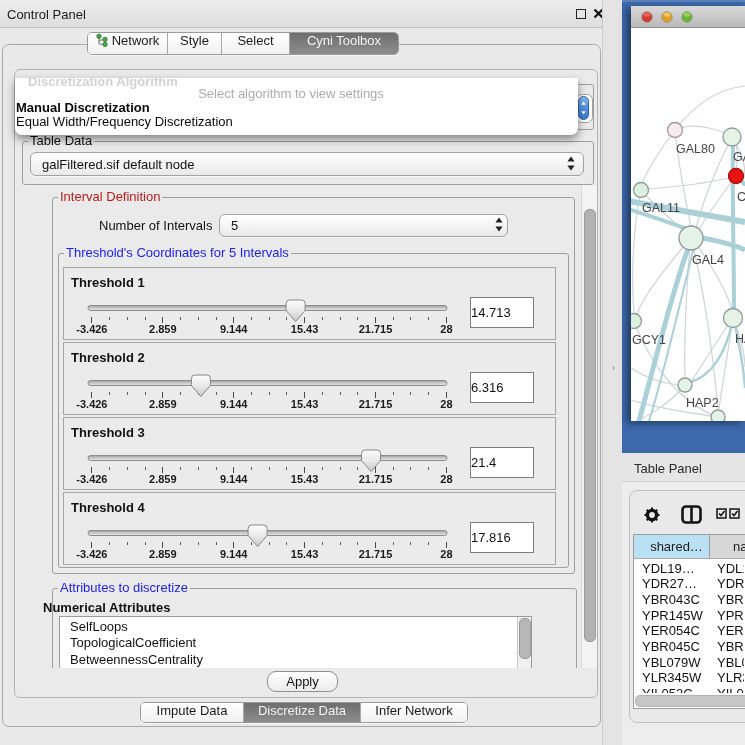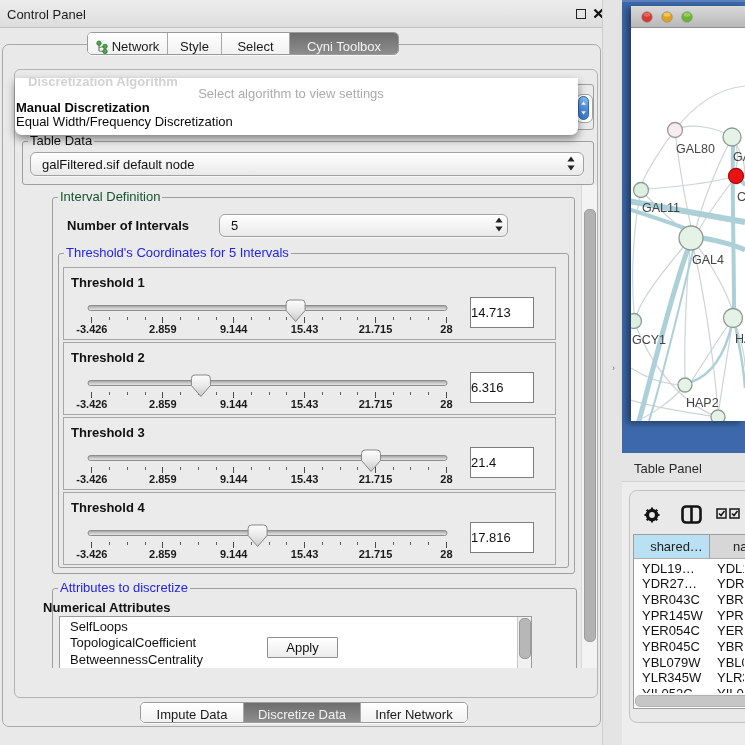--- a/index.html
+++ b/index.html
@@ -1,20 +1,20 @@
 <!DOCTYPE html>
 <html><head><meta charset="utf-8"><style>
 html,body{margin:0;padding:0}
 body{font-family:"Liberation Sans",sans-serif;font-size:13px;color:#111}
 .a{position:absolute}
 #root{position:relative;width:745px;height:745px;background:#e9e9e9;overflow:hidden}
 .gtitle{background:#eaeaea;padding:0 2px;line-height:13px}
 .combo{background:linear-gradient(#ffffff,#f2f2f2 60%,#e9e9e9);border:1px solid #a2a2a2;border-radius:6px;box-shadow:0 1px 1px rgba(255,255,255,.7)}
 .seg{display:flex;background:#fff;border:1px solid #9b9b9b;border-radius:5px;overflow:hidden;box-shadow:0 1px 0 rgba(255,255,255,.6)}
-.seg>div{display:flex;align-items:flex-end;justify-content:center;border-right:1px solid #a8a8a8;background:linear-gradient(#ffffff,#f1f1f1);color:#1a1a1a}
+.seg>div{display:flex;align-items:flex-start;justify-content:center;border-right:1px solid #a8a8a8;background:linear-gradient(#ffffff,#f1f1f1);color:#1a1a1a}
 .seg>div:last-child{border-right:none}
 .seg>div.sel{background:linear-gradient(#6e6e6e,#8d8d8d);color:#f2f2f2}
 .tbox{position:absolute;left:48px;width:491px;height:71px;background:#ebebeb;border:1px solid #a6a6a6}
 .tlab{position:absolute;left:7px;top:7px;font-weight:bold}
 .vbox{position:absolute;left:406px;top:29px;width:55px;height:29px;background:#fff;border:1px solid #7d7d7d;line-height:29px;padding-right:7px}
 </style></head><body>
 <div id="root">
 <svg width="0" height="0" style="position:absolute">
       <defs>
 <linearGradient id="trk" x1="0" y1="0" x2="0" y2="1">
@@ -62,22 +62,22 @@
     </svg>
 <div class="a" style="left:22px;top:141px;width:570px;height:42px;border:1px solid #9f9f9f;border-radius:3px"></div>
 <div class="a gtitle" style="left:28px;top:134px">Table Data</div>
 <div class="combo a" style="left:30px;top:152px;width:552px;height:22px"></div>
 <div class="a" style="left:42px;top:157px">galFiltered.sif default node</div>
 <svg class="a" style="left:566px;top:156px" width="10" height="15">
       <path d="M5 0.5 L8.6 5.5 H1.4 Z M5 14.5 L1.4 9.5 H8.6 Z" fill="#222"></path>
     </svg>
 <div class="a" style="left:15px;top:185px;width:566px;height:483px;overflow:hidden">
 <div class="a" style="left:37px;top:12px;width:521px;height:375px;border:1px solid #9f9f9f;border-radius:3px"></div>
-<div class="a gtitle" style="left:43px;top:5px;color:#14532d">Interval Definition</div>
-<div class="a" style="left:52px;top:33px;font-weight:bold">Number of Intervals</div>
+<div class="a gtitle" style="left:43px;top:5px;color:#b91c1c">Interval Definition</div>
+<div class="a" style="left:84px;top:33px;font-weight:normal">Number of Intervals</div>
 <div class="combo a" style="left:204px;top:29px;width:287px;height:21px"></div>
 <div class="a" style="left:216px;top:33px">5</div>
 <svg class="a" style="left:479px;top:32px" width="10" height="15">
         <path d="M5 0.5 L8.6 5.5 H1.4 Z M5 14.5 L1.4 9.5 H8.6 Z" fill="#222"></path>
       </svg>
 <div class="a" style="left:43px;top:68px;width:509px;height:313px;border:1px solid #9f9f9f;border-radius:3px"></div>
 <div class="a gtitle" style="left:49px;top:61px;color:#2222ee">Threshold's Coordinates for 5 Intervals</div>
 <div class="tbox" style="top:82px">
 <div class="tlab">Threshold 1</div>
 <svg class="a" style="left:6px;top:28px" width="394" height="44">
@@ -145,21 +145,21 @@
 <div class="a" style="left:37px;top:403px;width:523px;height:120px;border:1px solid #9f9f9f;border-radius:3px"></div>
 <div class="a gtitle" style="left:43px;top:396px;color:#2222ee">Attributes to discretize</div>
 <div class="a" style="left:28px;top:415px;font-weight:bold">Numerical Attributes</div>
 <div class="a" style="left:44px;top:431px;width:471px;height:80px;background:#fff;border:1px solid #9b9b9b"></div>
 <div class="a" style="left:55px;top:434px;line-height:16.3px">SelfLoops<br>TopologicalCoefficient<br>BetweennessCentrality</div>
 <div class="a" style="left:502px;top:432px;width:13px;height:78px;background:#f1f1f1;border-left:1px solid #c6c6c6"></div>
 <div class="a" style="left:503.5px;top:433px;width:10px;height:39px;background:#b7b7b7;border:1px solid #9a9a9a;border-radius:5px"></div>
 </div>
 <div class="a" style="left:581px;top:185px;width:15px;height:483px;background:#f3f3f3;border-left:1px solid #d8d8d8"></div>
 <div class="a" style="left:584px;top:209px;width:10px;height:431px;background:#b2b2b2;border:1px solid #9c9c9c;border-radius:5px"></div>
-<div class="a" style="left:267px;top:637px;width:69px;height:19px;background:linear-gradient(#ffffff,#ececec);border:1px solid #8f8f8f;border-radius:1px;text-align:center;line-height:19px">Apply</div>
+<div class="a" style="left:267px;top:671px;width:69px;height:19px;background:linear-gradient(#ffffff,#ececec);border:1px solid #8f8f8f;border-radius:9px;text-align:center;line-height:19px">Apply</div>
 <div class="seg a" style="left:140px;top:702px;height:19px">
 <div style="width:102px">Impute Data</div>
 <div class="sel" style="width:116px">Discretize Data</div>
 <div style="width:106px">Infer Network</div>
 </div>
 <div class="a" style="left:15px;top:78px;width:563px;height:57px;background:#fff;border-radius:0 0 7px 7px;box-shadow:0 4px 9px rgba(0,0,0,0.45);z-index:50"></div>
 <div class="a" style="left:28px;top:74px;font-weight:bold;color:#d2d2d2;z-index:51">Discretization Algorithm</div>
 <div class="a" style="left:14px;top:86px;width:554px;text-align:center;color:#ababab;z-index:51">Select algorithm to view settings</div>
 <div class="a" style="left:16px;top:100px;font-weight:bold;color:#0a0a0a;z-index:51">Manual Discretization</div>
 <div class="a" style="left:16px;top:114px;color:#0a0a0a;z-index:51">Equal Width/Frequency Discretization</div>

